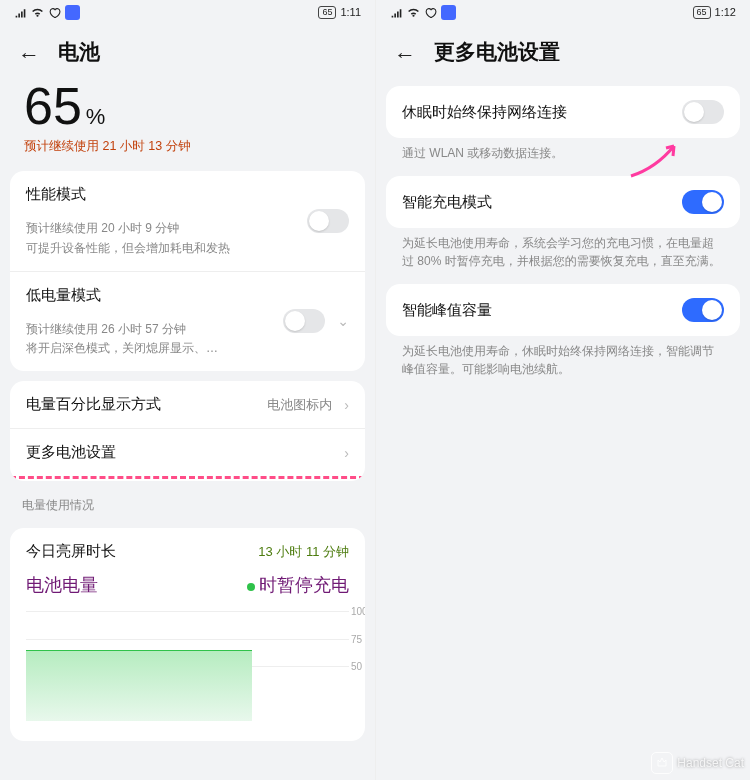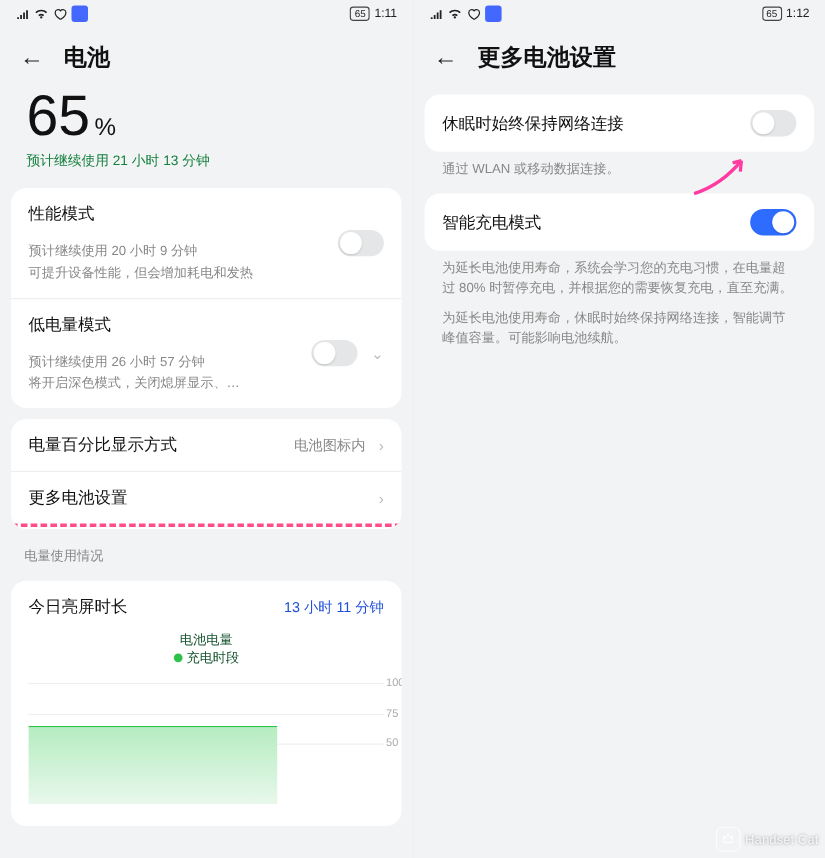--- a/index.html
+++ b/index.html
@@ -45,21 +45,21 @@
     gap: 18px;
   }
   .back-arrow { font-size: 22px; color:#222; line-height:1; }
   .header-title { font-size: 21px; font-weight: 600; color:#111; }
 
   .hero {
     padding: 0 24px 6px;
   }
   .hero-num { font-size: 52px; font-weight: 400; color:#111; display:flex; align-items:baseline; }
   .hero-pct { font-size: 22px; margin-left:4px; }
-  .hero-sub { font-size: 12.5px; color:#15803d; margin-top:2px; }
+  .hero-sub { font-size: 12.5px; color:#c2410c; margin-top:2px; }
 
   .card {
     background:#fff;
     border-radius: 14px;
     margin: 10px 10px 0;
     overflow:hidden;
   }
   .row {
     padding: 14px 16px;
     display:flex;
@@ -102,25 +102,25 @@
     font-size: 12px; color:#888;
     padding: 16px 22px 4px;
   }
 
   .chart-card { padding-bottom: 20px; }
   .chart-head {
     display:flex; justify-content:space-between; align-items:flex-end;
     padding: 14px 16px 10px;
   }
   .chart-title { font-size: 15px; color:#111; }
-  .chart-value { font-size: 13px; color:#1d4ed8; }
+  .chart-value { font-size: 13px; color:#4d7c0f; }
   .chart-sub {
     display:flex; justify-content:space-between; align-items:center;
     padding: 2px 16px 8px;
-    font-size: 12px; color:#14532d;flex-direction:column;
+    font-size: 18px; color:#701a75;
   }
   .legend-dot { width:8px; height:8px; border-radius:50%; background:#2fc24a; display:inline-block; margin-right:4px; }
   .chart {
     position:relative; height: 110px; margin: 6px 16px 0;
   }
   .axis-label {
     position:absolute; right:-2px; font-size:10px; color:#aaa;
     transform:translate(100%, -50%);
   }
   .chart-line {
@@ -225,21 +225,21 @@
 
   <div class="section-label">电量使用情况</div>
 
   <div class="card chart-card">
     <div class="chart-head">
       <span class="chart-title">今日亮屏时长</span>
       <span class="chart-value">13 小时 11 分钟</span>
     </div>
     <div class="chart-sub">
       <span>电池电量</span>
-      <span><span class="legend-dot"></span><span>充电时段</span></span>
+      <span><span class="legend-dot"></span><span>时暂停充电</span></span>
     </div>
     <div class="chart">
       <div class="chart-line" style="top:0%">
           <span class="axis-label">100</span>
         </div>
       <div class="chart-line" style="top:25%">
           <span class="axis-label">75</span>
         </div>
       <div class="chart-line" style="top:50%">
           <span class="axis-label">50</span>
@@ -287,20 +287,28 @@
   <div class="card">
     <div class="row">
       <div class="row-main">
         <div class="row-title">智能充电模式</div>
       </div>
       <div class="toggle on"></div>
     </div>
   </div>
   <div class="card-note">为延长电池使用寿命，系统会学习您的充电习惯，在电量超过 80% 时暂停充电，并根据您的需要恢复充电，直至充满。</div>
 
+  <div class="card">
+    <div class="row">
+      <div class="row-main">
+        <div class="row-title">智能峰值容量</div>
+      </div>
+      <div class="toggle on"></div>
+    </div>
+  </div>
   <div class="card-note">为延长电池使用寿命，休眠时始终保持网络连接，智能调节峰值容量。可能影响电池续航。</div>
 
   <div class="arrow-annot">
     <svg viewBox="0 0 60 40">
       <path d="M5 38 Q 30 30 48 8" stroke="#ff3aa0" stroke-width="3" fill="none"></path>
       <path d="M48 8 L40 10 M48 8 L47 18" stroke="#ff3aa0" stroke-width="3" fill="none"></path>
     </svg>
   </div>
 
   <div class="watermark">

